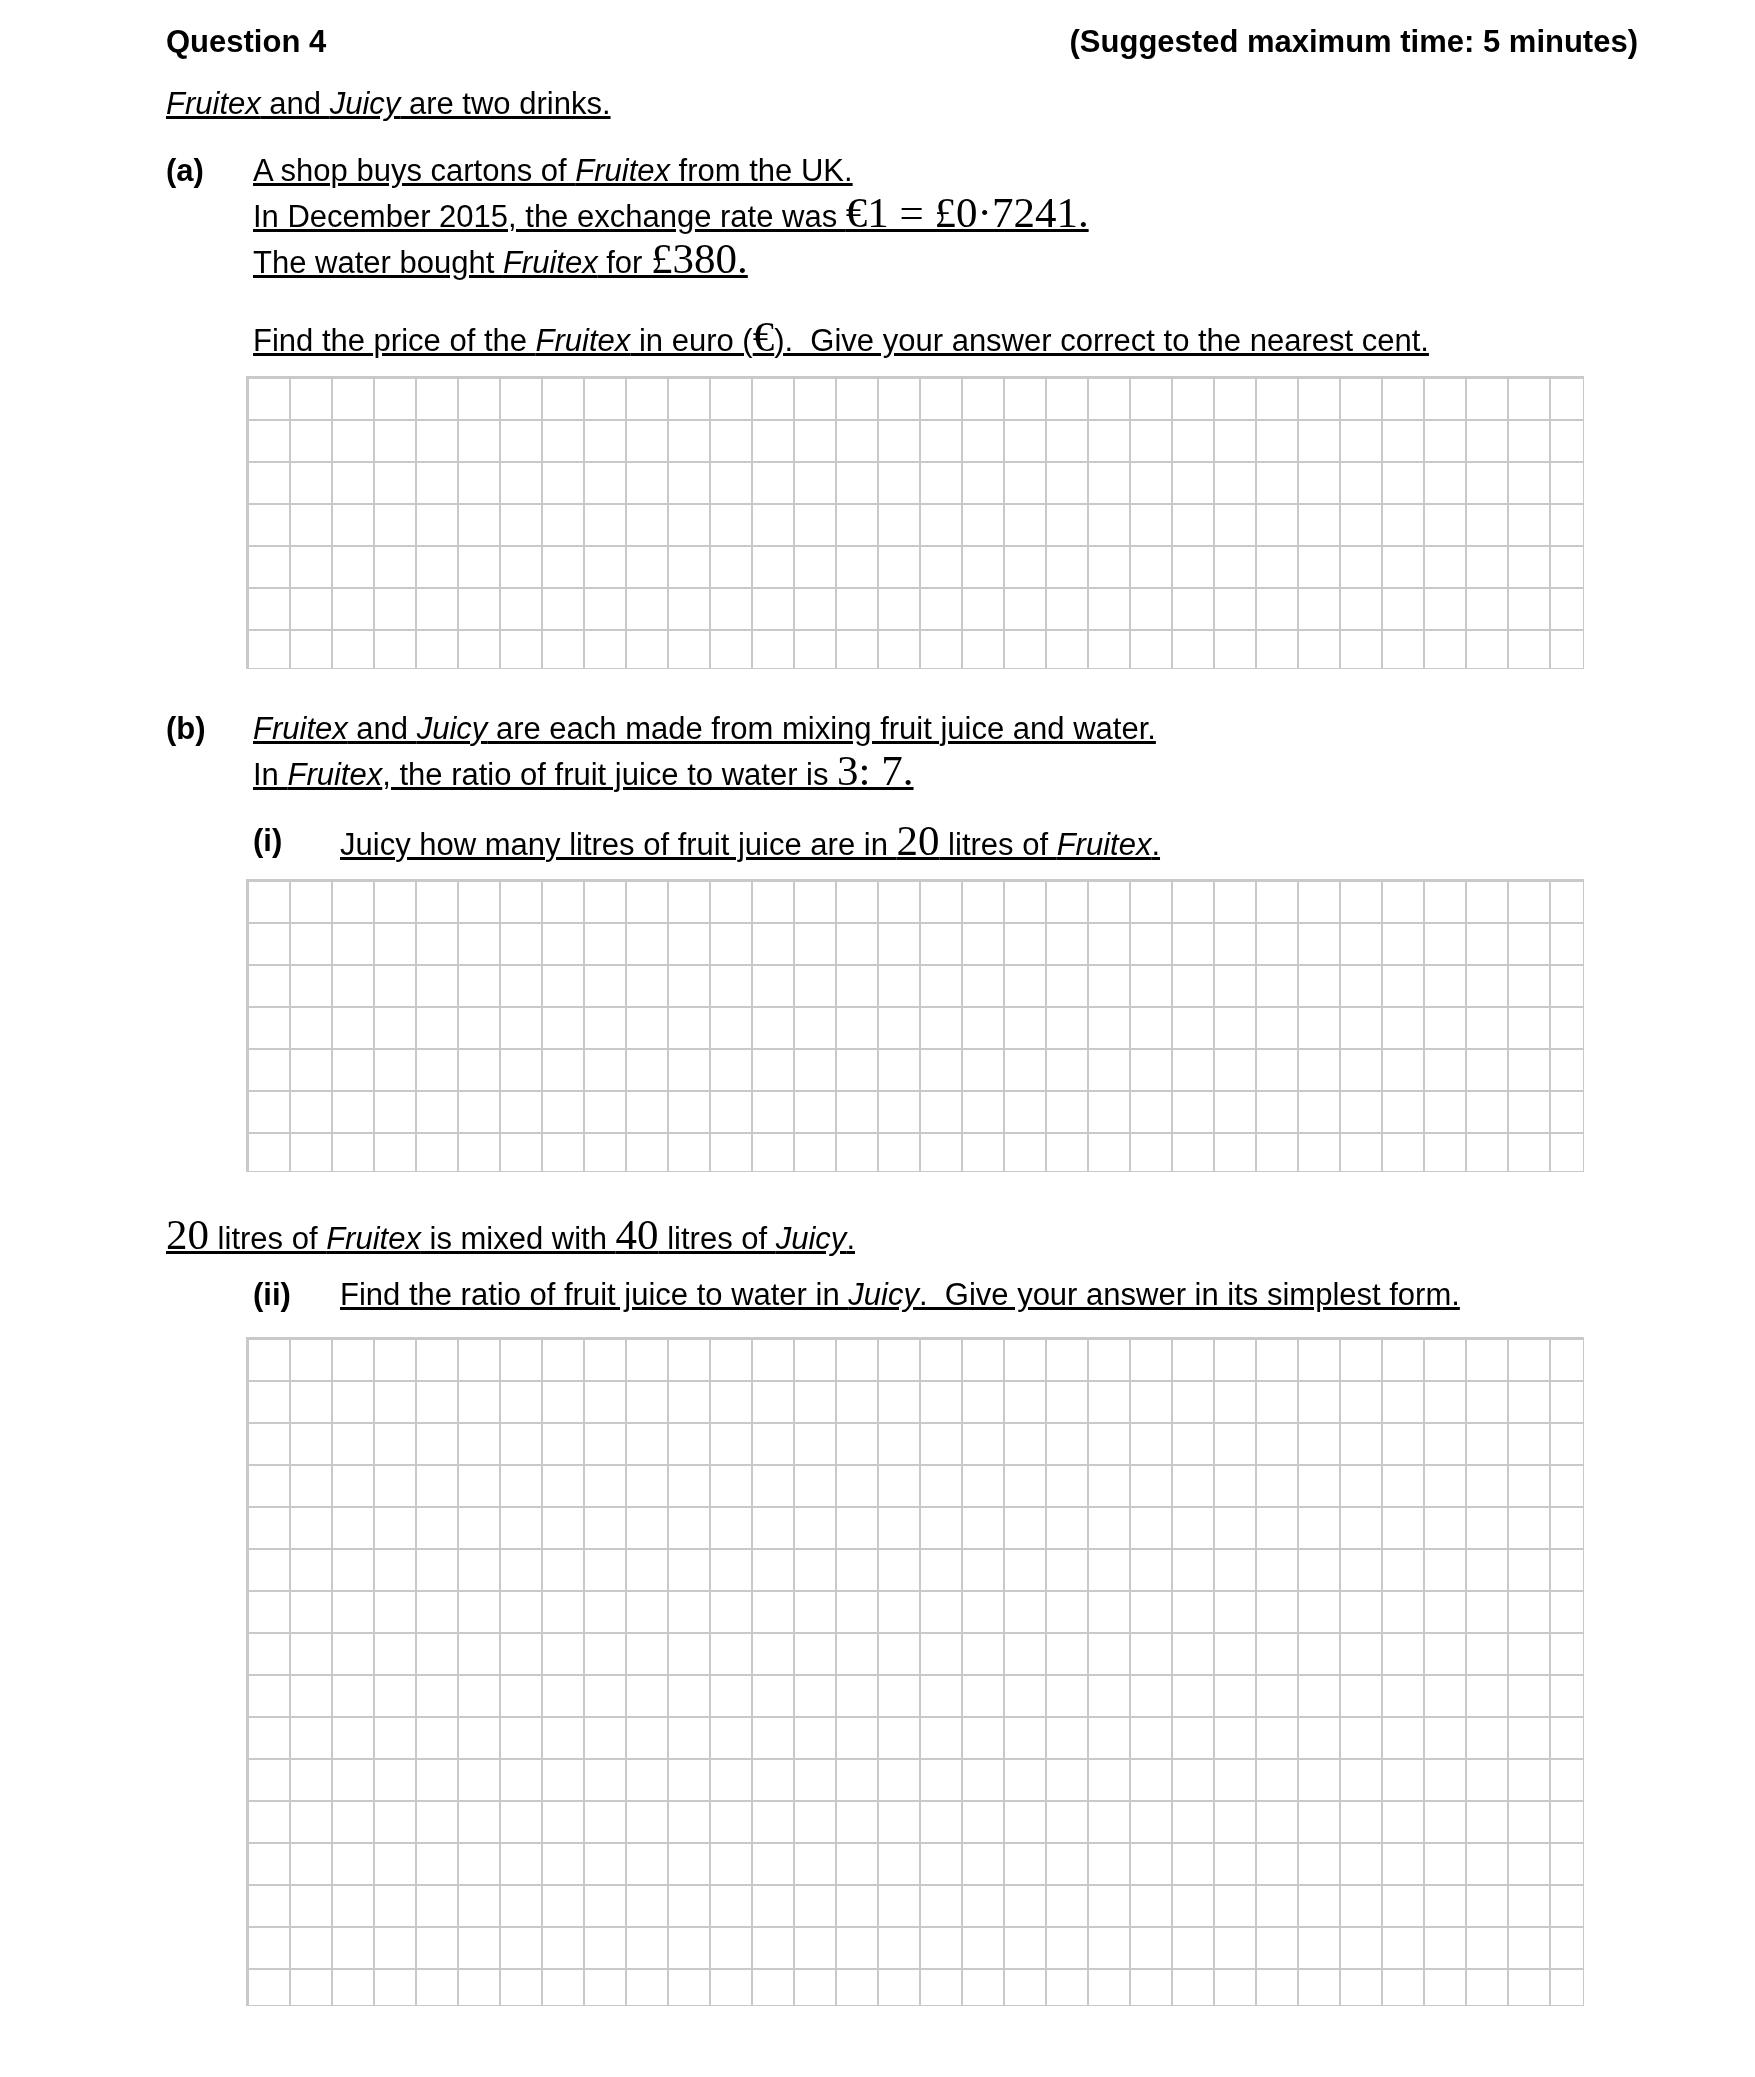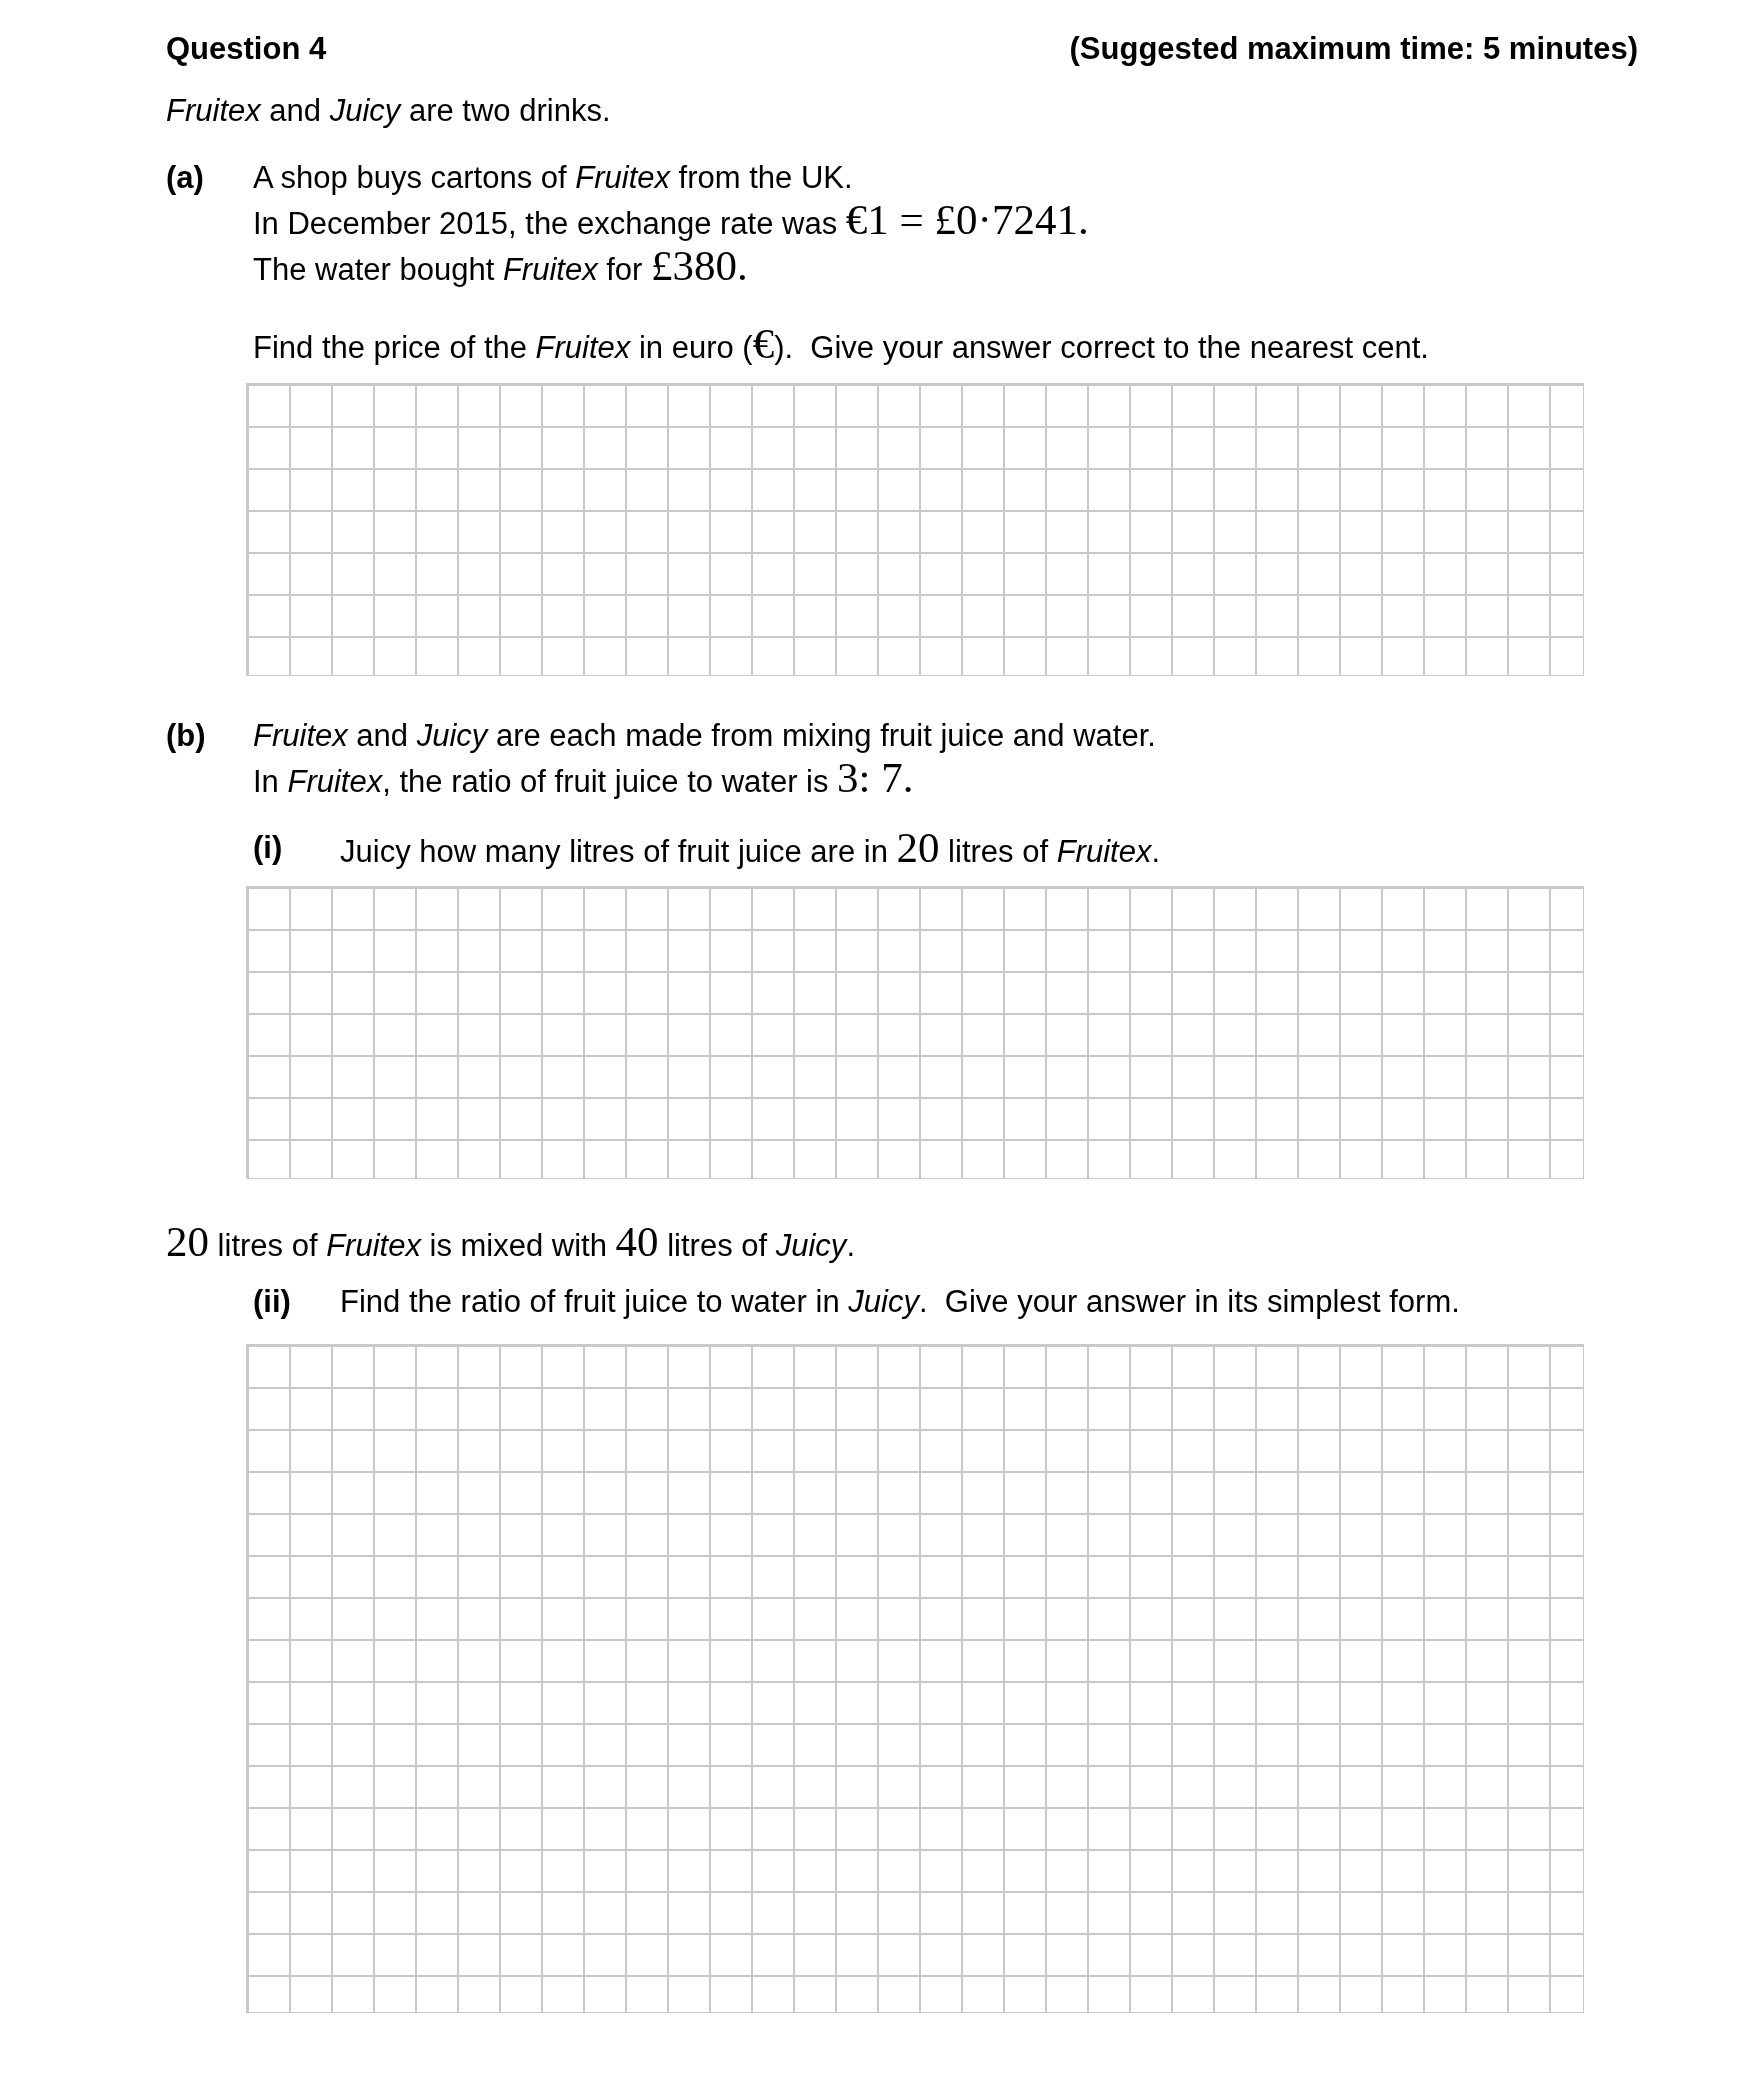--- a/index.html
+++ b/index.html
@@ -6,23 +6,23 @@
   * { box-sizing: border-box; }
   html, body { margin: 0; padding: 0; background: #fff; }
   body {
     width: 1755px; height: 2078px;
     font-family: "Liberation Sans", sans-serif;
     font-size: 31px; line-height: 42px; color: #000;
     overflow: hidden;
   }
   .page {
     width: 1755px; height: 2078px;
-    padding: 28px 117px 0 166px;
+    padding: 21px 117px 0 166px;
   }
-  p { margin: 0; }
+  p { margin: 0; text-decoration: underline; }
   .header {
     display: flex; justify-content: space-between;
     font-weight: 700;
   }
   .intro { margin-top: 20px; }
   .part { display: flex; margin-top: 25px; }
   .part-b { margin-top: 39px; }
   .plabel { flex: 0 0 87px; font-weight: 700; }
   .content { flex: 1; }
   .prompt { margin-top: 32px; }

